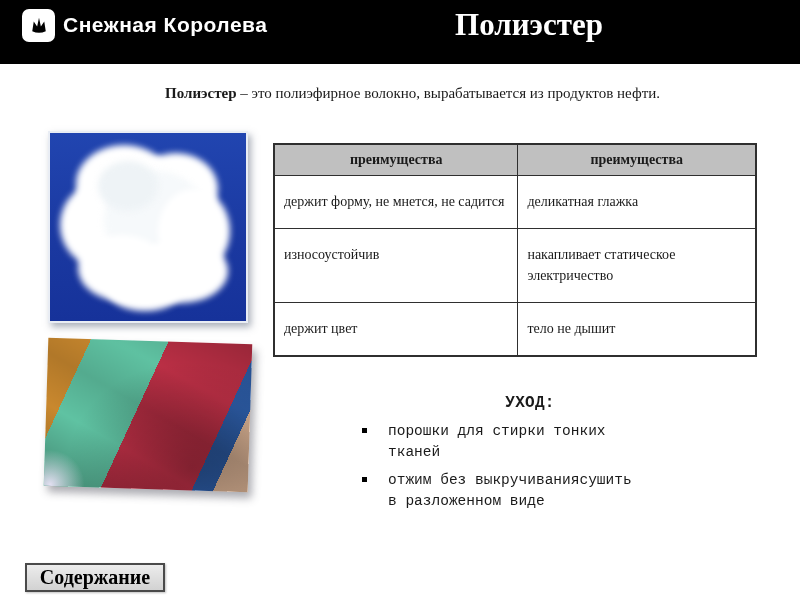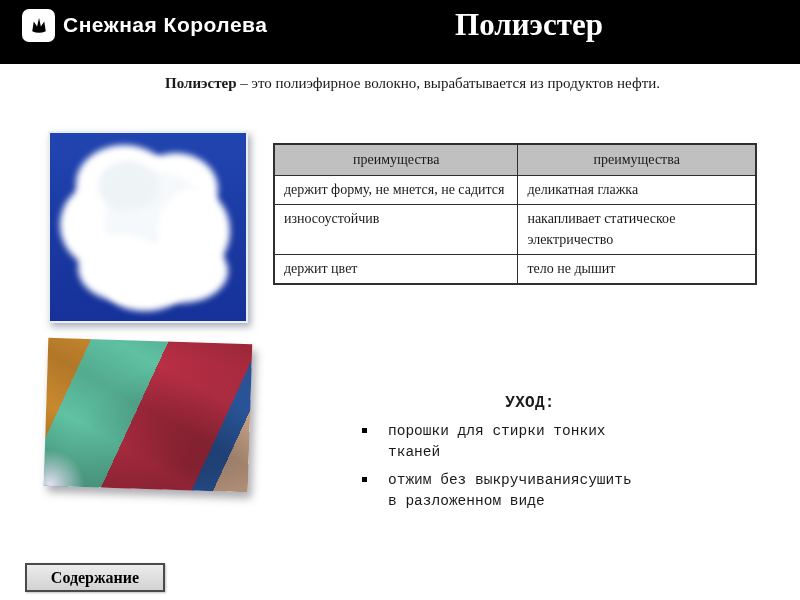--- a/index.html
+++ b/index.html
@@ -11,21 +11,21 @@
   .logo-box{position:absolute;left:22px;top:9px;width:33px;height:33px;background:#fff;
             border-radius:7px;display:flex;align-items:center;justify-content:center;}
   .logo-box svg{width:24px;height:24px;}
   .brand{position:absolute;left:63px;top:13px;color:#fff;
          font-family:"Liberation Sans",sans-serif;font-weight:bold;font-size:21px;
          letter-spacing:0.5px;white-space:nowrap;}
   .slide-title{position:absolute;left:529px;top:7px;transform:translateX(-50%);
                color:#fff;font-size:31px;font-weight:bold;white-space:nowrap;}
 
   
-  .intro{position:absolute;left:165px;top:75px;font-size:15px;white-space:nowrap;}
+  .intro{position:absolute;left:165px;top:85px;font-size:15px;white-space:nowrap;}
   .intro .term{font-weight:bold;}
 
   
   .fiber{position:absolute;left:48px;top:131px;width:196px;height:188px;
          background:linear-gradient(180deg,#2145b0 0%,#1a38a0 60%,#16329a 100%);
          border:2px solid #e9edf4;box-shadow:3px 4px 7px rgba(90,100,120,.5);overflow:hidden;}
   .puff{position:absolute;background:#fff;border-radius:50%;filter:blur(3px);}
   .p1{left:26px;top:12px;width:96px;height:78px;}
   .p2{left:84px;top:20px;width:84px;height:72px;}
   .p3{left:10px;top:50px;width:80px;height:84px;}
@@ -51,39 +51,39 @@
             radial-gradient(circle at 3% 99%,rgba(235,228,248,.95) 0%,rgba(235,228,248,0) 14%),
             linear-gradient(28deg,rgba(0,0,0,.30) 0%,rgba(0,0,0,0) 32%,rgba(0,0,0,.12) 52%,rgba(0,0,0,0) 72%),
             radial-gradient(ellipse at 72% 85%,rgba(0,0,0,.28) 0%,rgba(0,0,0,0) 60%),
             linear-gradient(205deg,rgba(0,0,0,.18) 0%,rgba(0,0,0,0) 28%);}
 
   
   .data-table{position:absolute;left:273px;top:143px;width:484px;border-collapse:collapse;
               font-size:14px;table-layout:fixed;}
   .data-table col.c1{width:50.6%;}
   .data-table col.c2{width:49.4%;}
-  .data-table th{background:#c0c0c0;border:1px solid #2f2f2f;font-weight:normal;
+  .data-table th{background:#c0c0c0;border:1px solid #2f2f2f;font-weight:bold;
                  padding:7px 6px;text-align:center;font-size:14px;}
-  .data-table td{border:1px solid #2f2f2f;padding:4px 9px;vertical-align:top;
+  .data-table td{border:1px solid #2f2f2f;padding:16px 9px;vertical-align:top;
                  line-height:1.45;height:17px;}
   .data-table{border:2px solid #2f2f2f;}
 
   
   .care{position:absolute;left:300px;top:394px;width:460px;font-family:Liberation Mono, monospace;}
   .care-title{text-align:center;font-weight:bold;font-size:16px;letter-spacing:.3px;}
   .care-list{list-style:none;margin:9px 0 0 62px;padding:0;width:272px;
              font-size:14.5px;line-height:1.45;}
   .care-list li{position:relative;padding-left:26px;margin-bottom:7px;}
   .bullet-square{position:absolute;left:0;top:7px;width:5px;height:5px;background:#000;}
 
   
   .contents-btn{position:absolute;left:25px;top:563px;min-width:140px;height:29px;
                 background:linear-gradient(180deg,#ececec 0%,#d2d2d2 100%);
                 border:2px solid #4a4a4a;box-shadow:1px 1px 2px rgba(0,0,0,.25);
-                font-family:"Liberation Serif",serif;font-weight:bold;font-size:16px;
+                font-family:"Liberation Serif",serif;font-weight:bold;font-size:20px;
                 color:#000;padding:0 12px;cursor:pointer;}
 </style>
 </head>
 <body>
 
 <div class="slide">
 
   <div class="header">
     <div class="logo-box">
       <svg viewBox="0 0 32 32">

